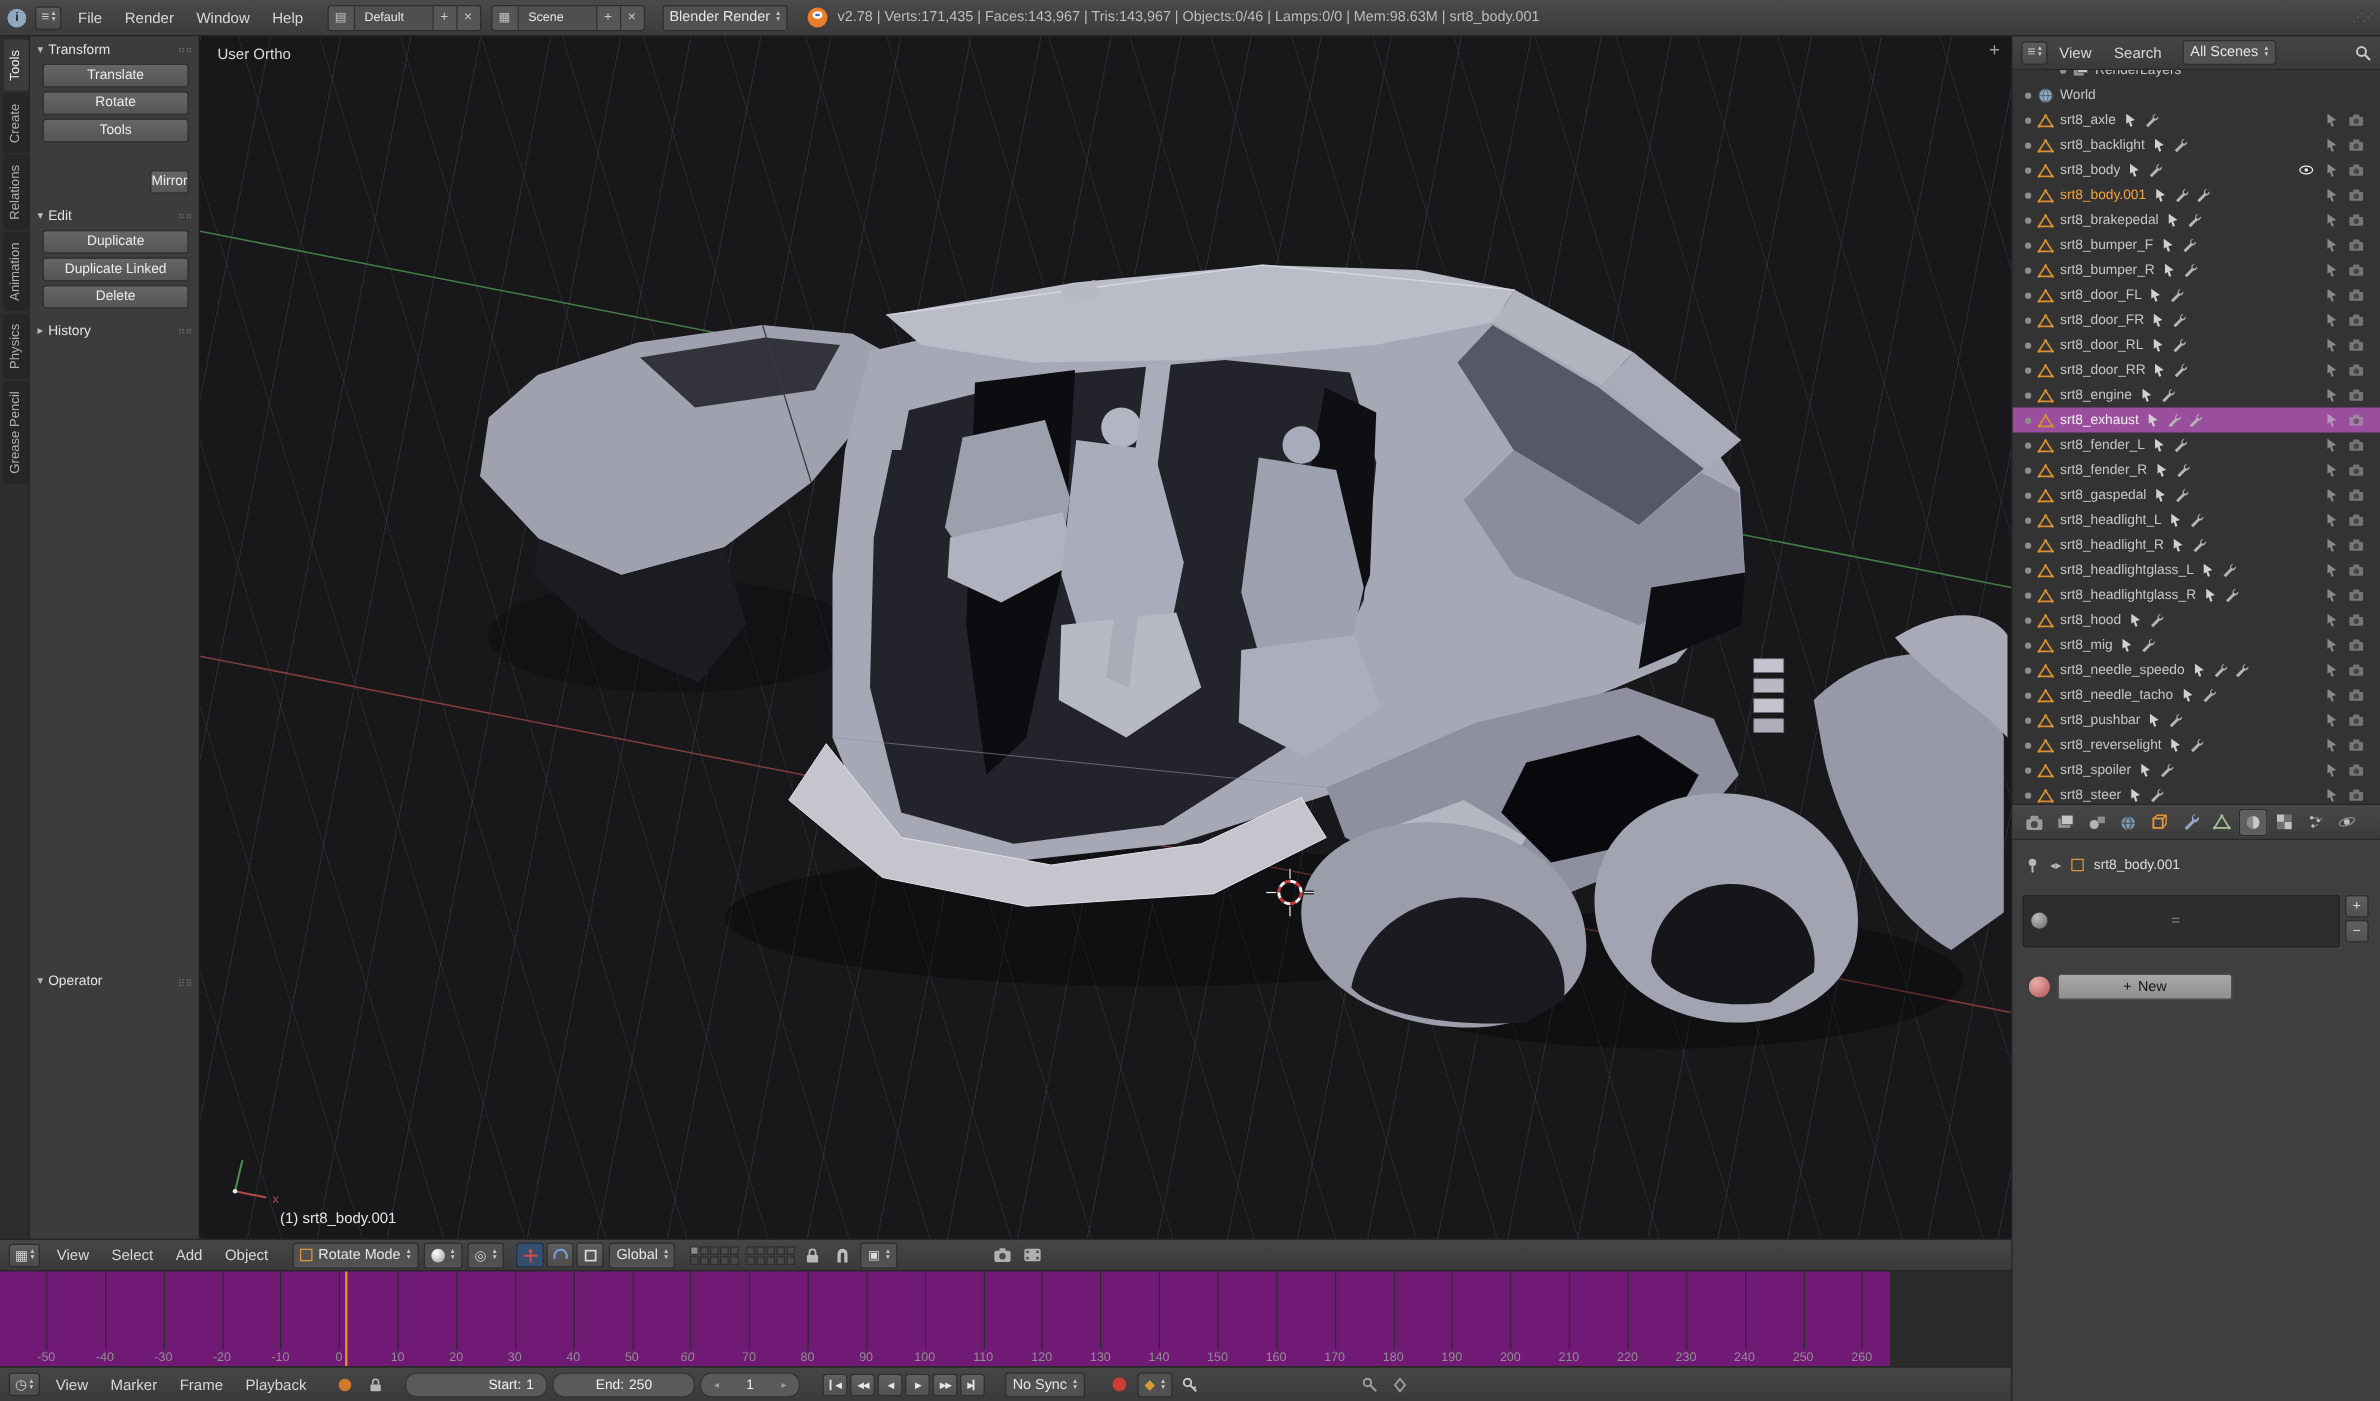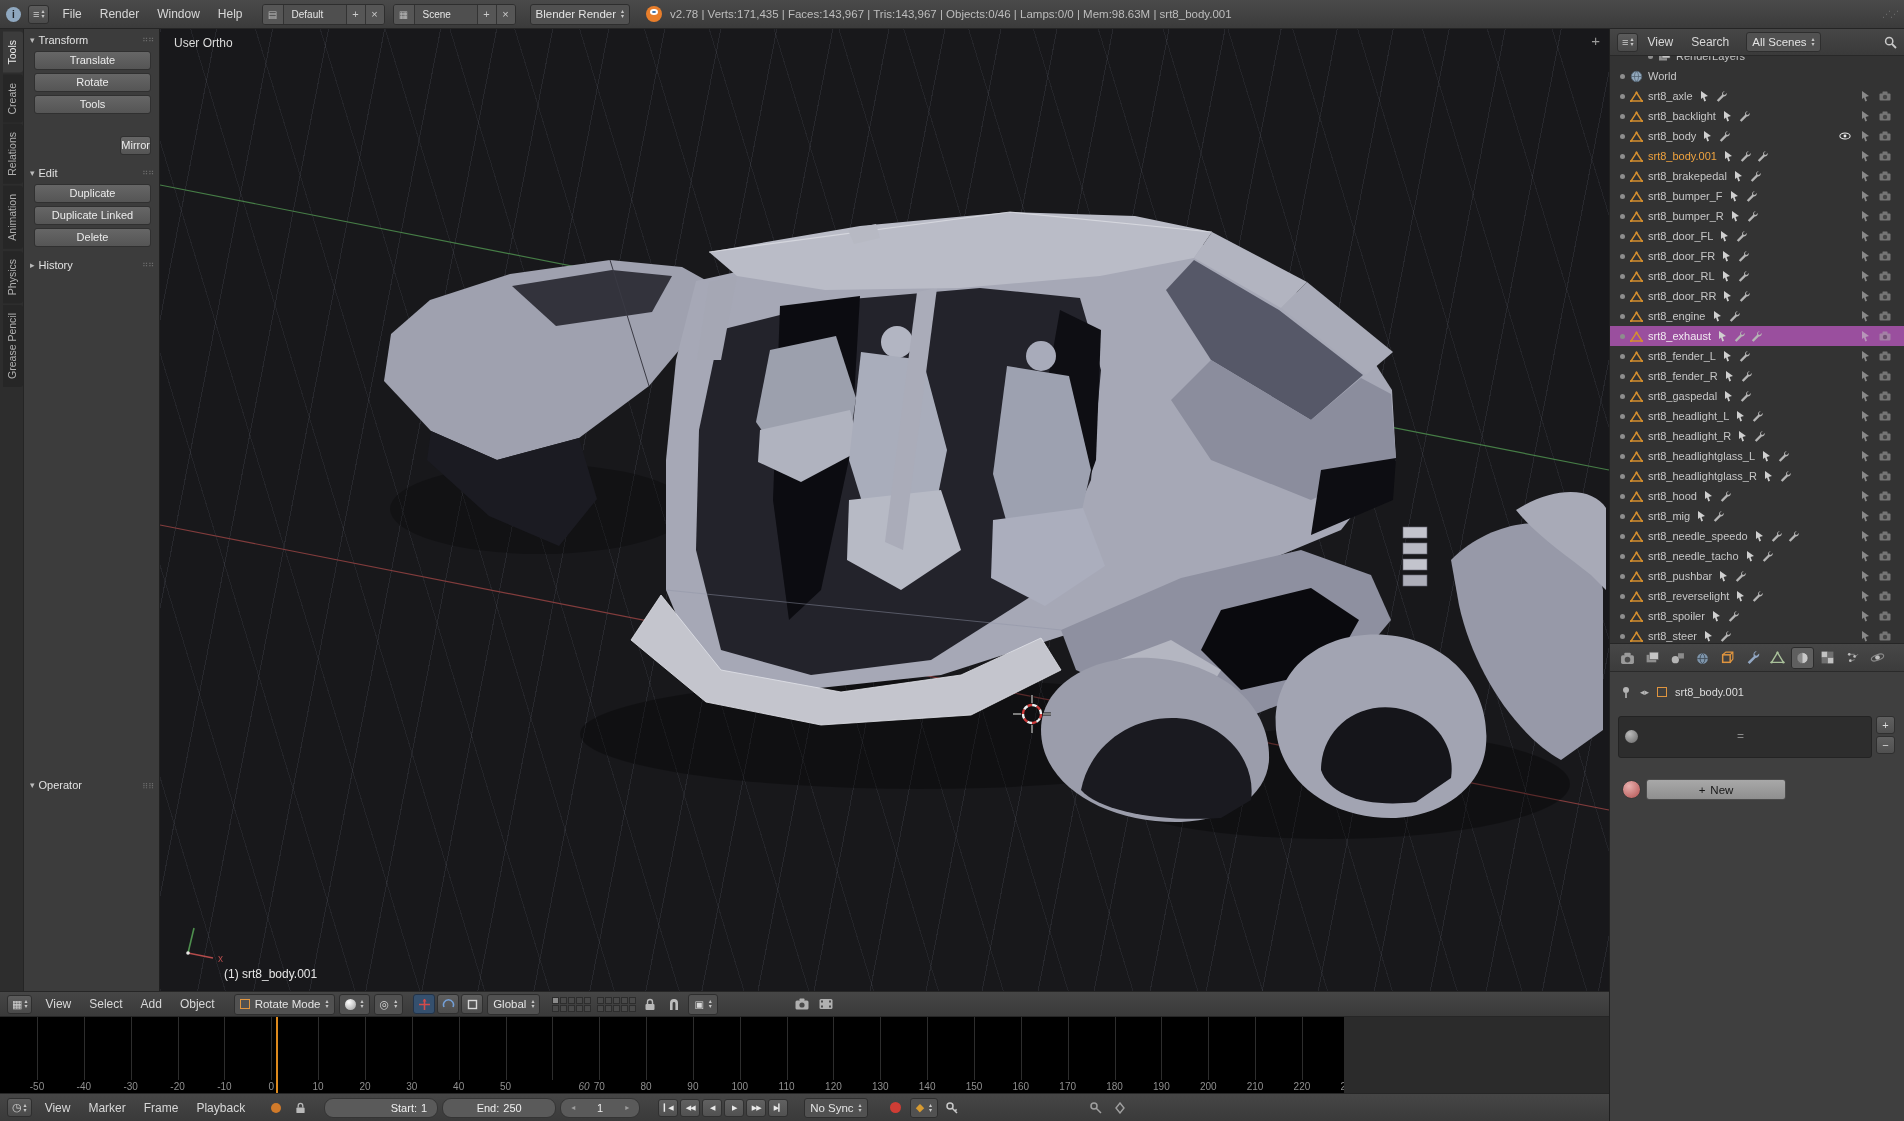--- a/index.html
+++ b/index.html
@@ -60,21 +60,21 @@
   .sphere{width:11px;height:11px;border-radius:50%;background:radial-gradient(circle at 35% 30%,#fff,#9a9a9a);display:inline-block;}
   .mbtn{width:22px;height:20px;background:linear-gradient(#5e5e5e,#4d4d4d);border:1px solid #2f2f2f;border-radius:3px;
         display:inline-flex;align-items:center;justify-content:center;padding:0;}
   .mbtn.on{background:#35506e;border-color:#223247;}
   .layers{display:flex;gap:6px;margin-left:8px;}
   .lgrp{display:grid;grid-template-columns:repeat(5,7px);grid-auto-rows:7px;gap:1px;}
   .lsq{background:#494949;border:1px solid #2d2d2d;box-sizing:border-box;}
   .lsq.on{background:#8a8a8a;}
   .hicon{display:inline-flex;align-items:center;justify-content:center;width:20px;height:20px;}
   
-  #ruler{position:absolute;left:0;top:1017px;width:1344px;height:76px;background:#000000;overflow:hidden;}
+  #ruler{position:absolute;left:0;top:1017px;width:1512px;height:76px;background:#701a75;overflow:hidden;}
   .tick{position:absolute;top:0;bottom:13px;width:1px;background:#2d2d2d;}
   .rlab{position:absolute;bottom:1px;transform:translateX(-50%);font-size:10px;color:#8f8f8f;}
   .cframe{position:absolute;top:0;bottom:0;width:2px;background:#de8a1d;}
   #tlh{position:absolute;left:0;top:1093px;width:1609px;height:28px;background:linear-gradient(#464646,#3a3a3a);
        border-top:1px solid #262626;display:flex;align-items:center;gap:4px;box-sizing:border-box;}
   .pill{display:inline-flex;align-items:center;height:18px;background:#5a5a5a;border:1px solid #343434;border-radius:9px;
         padding:0 10px;color:#efefef;font-size:11px;gap:4px;}
   .nub{color:#9d9d9d;font-size:8px;}
   .tbtn{width:20px;height:18px;background:linear-gradient(#616161,#515151);border:1px solid #303030;border-radius:3px;
         color:#e8e8e8;font-size:7px;letter-spacing:-1px;display:inline-flex;align-items:center;justify-content:center;padding:0;}
@@ -425,21 +425,21 @@
     <div class="rlab" style="left: 318.1px;">10</div>
     <div class="tick" style="left: 364.95px;"></div>
     <div class="rlab" style="left: 364.95px;">20</div>
     <div class="tick" style="left: 411.8px;"></div>
     <div class="rlab" style="left: 411.8px;">30</div>
     <div class="tick" style="left: 458.65px;"></div>
     <div class="rlab" style="left: 458.65px;">40</div>
     <div class="tick" style="left: 505.5px;"></div>
     <div class="rlab" style="left: 505.5px;">50</div>
     <div class="tick" style="left: 552.35px;"></div>
-    <div class="rlab" style="left: 584px; font-style: italic;">60</div>
+    <div class="rlab" style="left: 550px; font-style: italic;">60</div>
     <div class="tick" style="left: 599.2px;"></div>
     <div class="rlab" style="left: 599.2px;">70</div>
     <div class="tick" style="left: 646.05px;"></div>
     <div class="rlab" style="left: 646.05px;">80</div>
     <div class="tick" style="left: 692.9px;"></div>
     <div class="rlab" style="left: 692.9px;">90</div>
     <div class="tick" style="left: 739.75px;"></div>
     <div class="rlab" style="left: 739.75px;">100</div>
     <div class="tick" style="left: 786.6px;"></div>
     <div class="rlab" style="left: 786.6px;">110</div>

